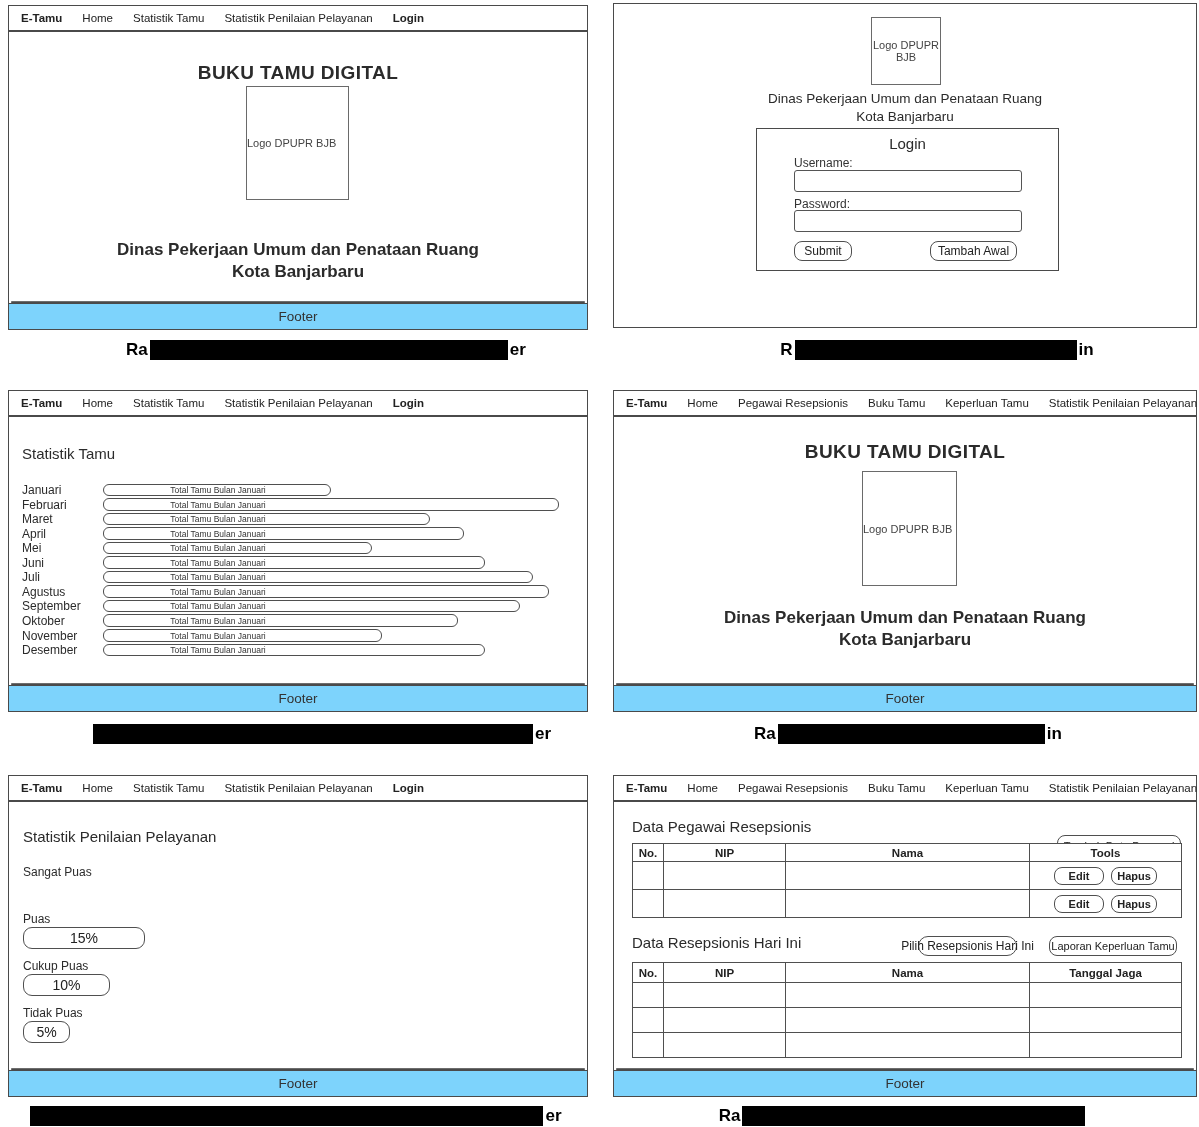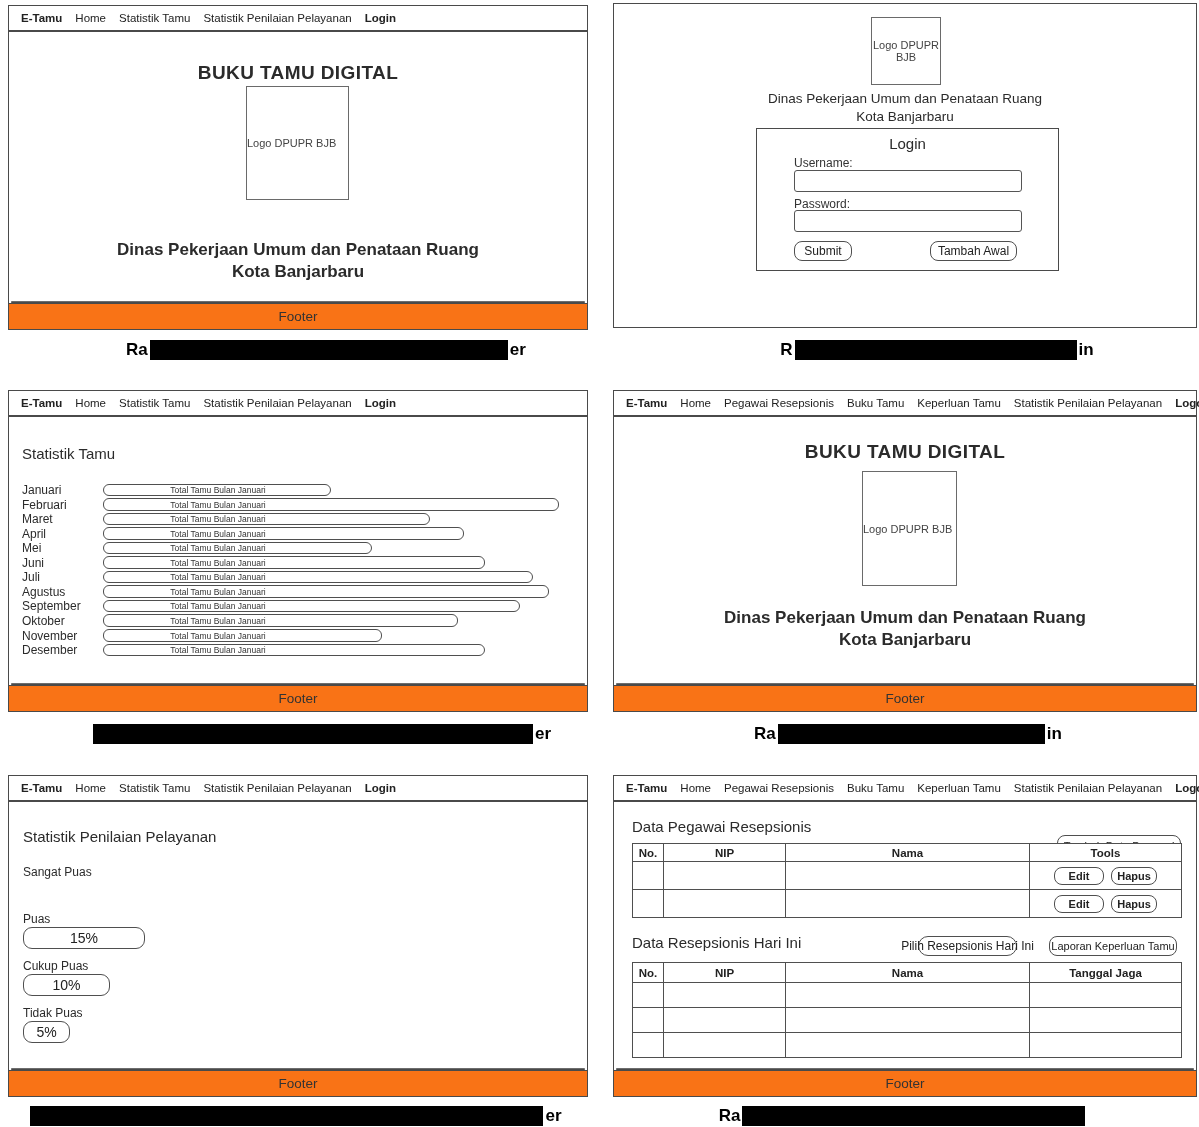--- a/index.html
+++ b/index.html
@@ -1,21 +1,21 @@
 <!DOCTYPE html>
 <html><head>
 <meta charset="utf-8">
 <style>
   html,body{margin:0;padding:0;background:#fff;}
   body{width:1199px;height:1127px;position:relative;font-family:"Liberation Sans",sans-serif;color:#2b2b2b;overflow:hidden;}
   .panel{position:absolute;background:#fff;border:1.8px solid #4a4a4a;box-sizing:border-box;}
-  .nav{position:absolute;top:0;left:0;right:0;height:26px;border-bottom:2px solid #4a4a4a;display:flex;align-items:center;gap:13px;padding-left:12px;font-size:11.5px;color:#222;box-sizing:border-box;}
+  .nav{position:absolute;top:0;left:0;right:0;height:26px;border-bottom:2px solid #4a4a4a;display:flex;align-items:center;gap:20px;padding-left:12px;font-size:11.5px;color:#222;box-sizing:border-box;}
   .nav .nav-item{white-space:nowrap;cursor:pointer;}
   .nav .bold{font-weight:bold;}
-  .footerbar{position:absolute;left:0;right:0;bottom:0;height:25px;border-top:1.8px solid #4a4a4a;box-shadow:0 -4px 0 -2.2px #4a4a4a;display:flex;align-items:center;justify-content:center;font-size:13.5px;color:#333;background:#f97316;}
+  .footerbar{position:absolute;left:0;right:0;bottom:0;height:25px;border-top:1.8px solid #4a4a4a;box-shadow:0 -4px 0 -2.2px #4a4a4a;display:flex;align-items:center;justify-content:center;font-size:13.5px;color:#333;background:#7dd3fc;}
   .bigtitle{position:absolute;left:0;width:100%;text-align:center;font-size:19px;font-weight:bold;letter-spacing:.4px;color:#2b2b2b;}
   .logobox{position:absolute;border:1.6px solid #6a6a6a;display:flex;align-items:center;justify-content:flex-start;font-size:11px;color:#444;text-align:center;box-sizing:border-box;background:#fff;}
   .orgname{position:absolute;left:0;width:100%;text-align:center;font-weight:bold;font-size:17px;line-height:1.3;color:#2b2b2b;}
   .orgname-plain{position:absolute;left:0;width:100%;text-align:center;font-weight:normal;font-size:13.5px;line-height:1.35;color:#2b2b2b;}
   .heading{position:absolute;font-size:15px;color:#2b2b2b;}
   .rbtn{border:1.6px solid #4f4f4f;border-radius:8px;background:#fff;display:flex;align-items:center;justify-content:center;color:#222;box-sizing:border-box;cursor:pointer;white-space:nowrap;}
   .loginbox{position:absolute;border:1.6px solid #4a4a4a;box-sizing:border-box;background:#fff;}
   .wf-label{position:absolute;font-size:12px;color:#333;}
   .wf-input{position:absolute;border:1.5px solid #555;border-radius:3px;background:#fff;box-sizing:border-box;font-size:12px;padding:0 6px;font-family:"Liberation Sans",sans-serif;}
   .mchart{position:absolute;}

